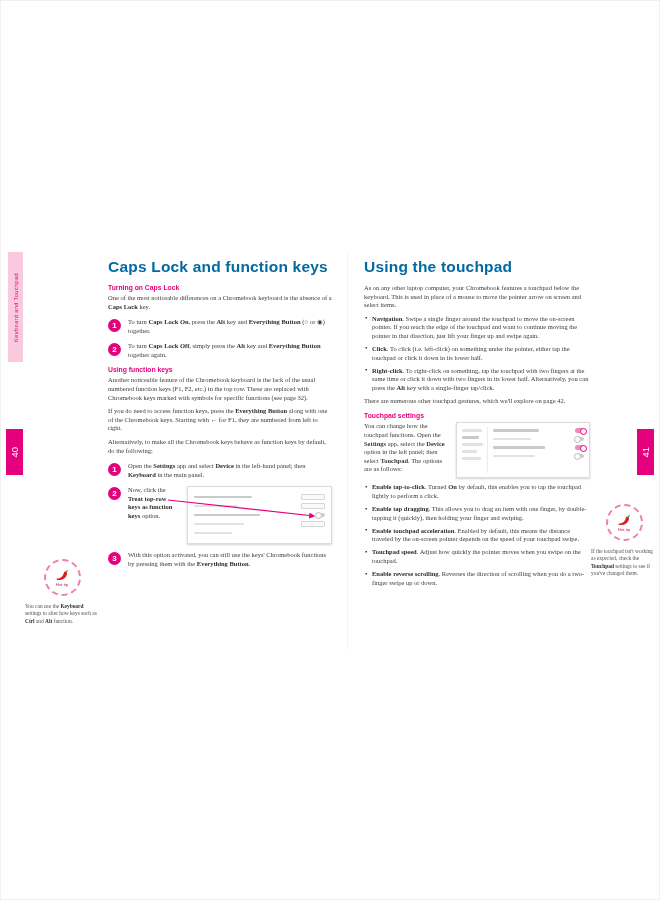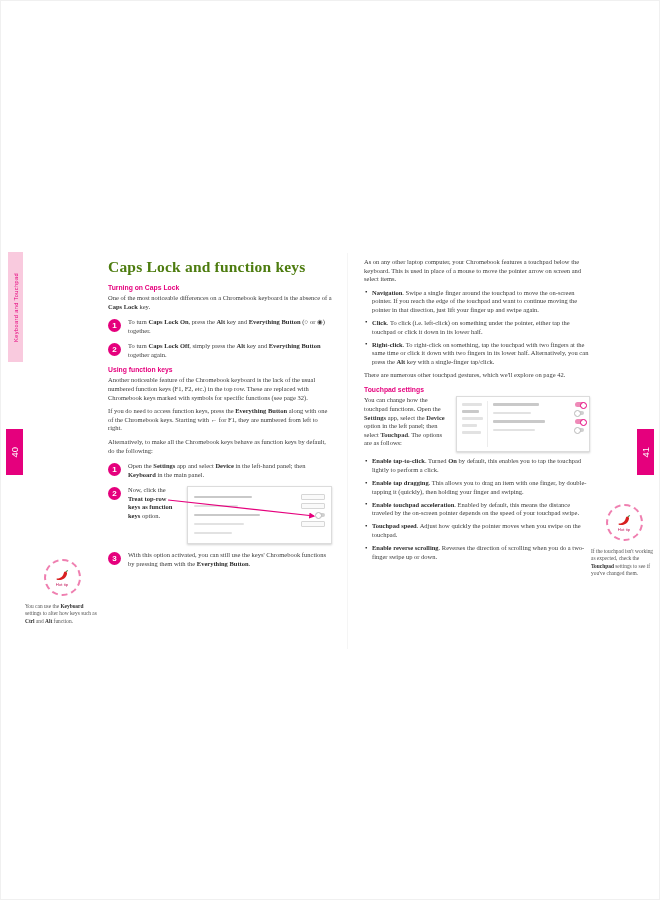--- a/index.html
+++ b/index.html
@@ -16,22 +16,22 @@
   .page-num { position:absolute; width:17px; height:46px; background:#e5007d;
               display:flex; align-items:center; justify-content:center; top:428px; }
   .page-num span { writing-mode:vertical-rl; transform:rotate(180deg); color:#fff;
                    font-family:"Liberation Sans",sans-serif; font-size:9.5px; }
   .page-num.pn-left { left:5px; } .page-num.pn-right { right:5px; }
 
   
   .col { position:absolute; top:257px; }
   .col-left  { left:107px; width:224px; }
   .col-right { left:363px; width:228px; }
-  .page-title { font-family:Liberation Serif, serif; font-size:15.5px; font-weight:700;
-                color:#4d7c0f; margin-bottom:8px; letter-spacing:.2px; }
+  .page-title { font-family:Liberation Sans, sans-serif; font-size:15.5px; font-weight:700;
+                color:#0369a1; margin-bottom:8px; letter-spacing:.2px; }
   .pink-head { font-family:"Liberation Sans",sans-serif; font-weight:700; font-size:6.8px;
                color:#e5007d; margin:7px 0 3px; }
   .body-text { font-size:6.5px; line-height:1.32; margin-bottom:5px; }
   .body-text b, .bullet b, .step-text b, .margin-caption b { color:#2e2e2e; }
 
   
   .step { display:flex; gap:7px; align-items:flex-start; margin:7px 0; position:relative; }
   .step-num { flex:0 0 13px; width:13px; height:13px; border-radius:50%; background:#e5007d; color:#fff;
               font-family:"Liberation Sans",sans-serif; font-size:8px; font-weight:700;
               display:flex; align-items:center; justify-content:center; margin-top:1px; }
@@ -158,20 +158,21 @@
       <svg width="17" height="15" viewBox="0 0 20 18">
         <path d="M3 14 C7 15.5 13.5 14 15.3 7.5 C15.8 6 15.2 4.8 14.1 4.4 C13 4 11.9 4.7 11.6 6 C10.5 11 6 13 3 12.6 Z" fill="#d8201f"></path>
         <path d="M14 4.4 C14.4 3.2 15.5 2.5 16.8 2.8 C16.3 3.9 15.3 4.6 14.3 4.9 Z" fill="#2e7d32"></path>
       </svg>
       <span class="hot-tip-label">Hot tip</span>
     </div>
     <div class="margin-caption">You can use the <b>Keyboard</b> settings to alter how keys such as <b>Ctrl</b> and <b>Alt</b> function.</div>
   </div>
 
   <div class="col col-right">
+    <div class="page-title">Using the touchpad</div>
     <div class="body-text">As on any other laptop computer, your Chromebook features a touchpad below the keyboard. This is used in place of a mouse to move the pointer arrow on screen and select items.</div>
 
     <div class="bullet"><b>Navigation</b>. Swipe a single finger around the touchpad to move the on-screen pointer. If you reach the edge of the touchpad and want to continue moving the pointer in that direction, just lift your finger up and swipe again.</div>
     <div class="bullet"><b>Click</b>. To click (i.e. left-click) on something under the pointer, either tap the touchpad or click it down in its lower half.</div>
     <div class="bullet"><b>Right-click</b>. To right-click on something, tap the touchpad with two fingers at the same time or click it down with two fingers in its lower half. Alternatively, you can press the <b>Alt</b> key with a single-finger tap/click.</div>
 
     <div class="body-text" style="margin-top:4px;">There are numerous other touchpad gestures, which we'll explore on page 42.</div>
 
     <div class="pink-head">Touchpad settings</div>
 

